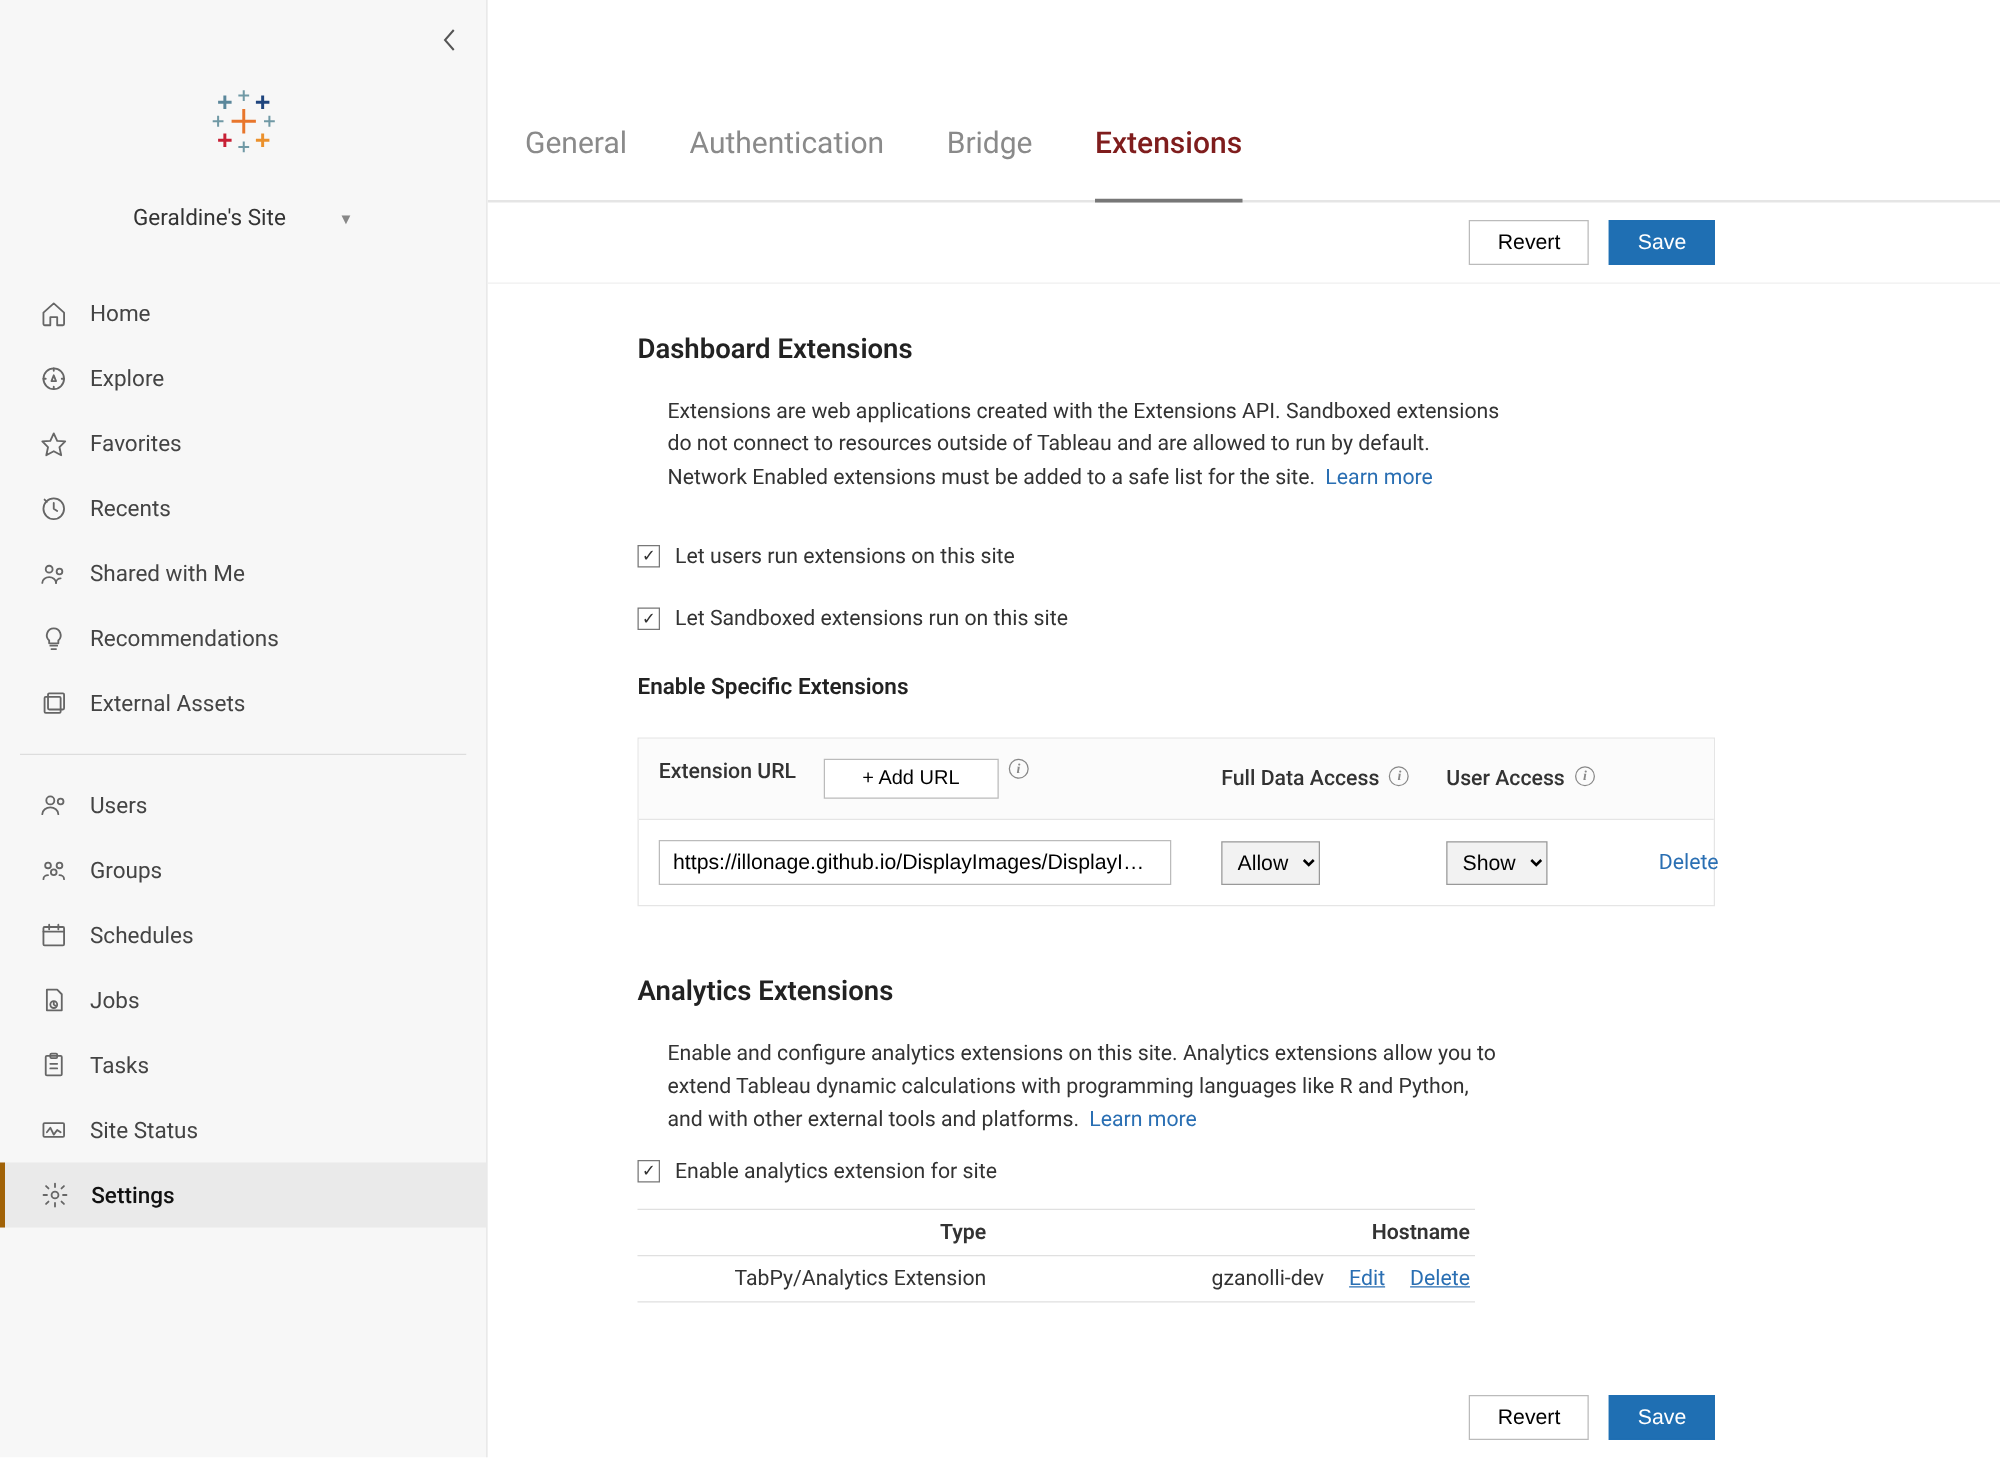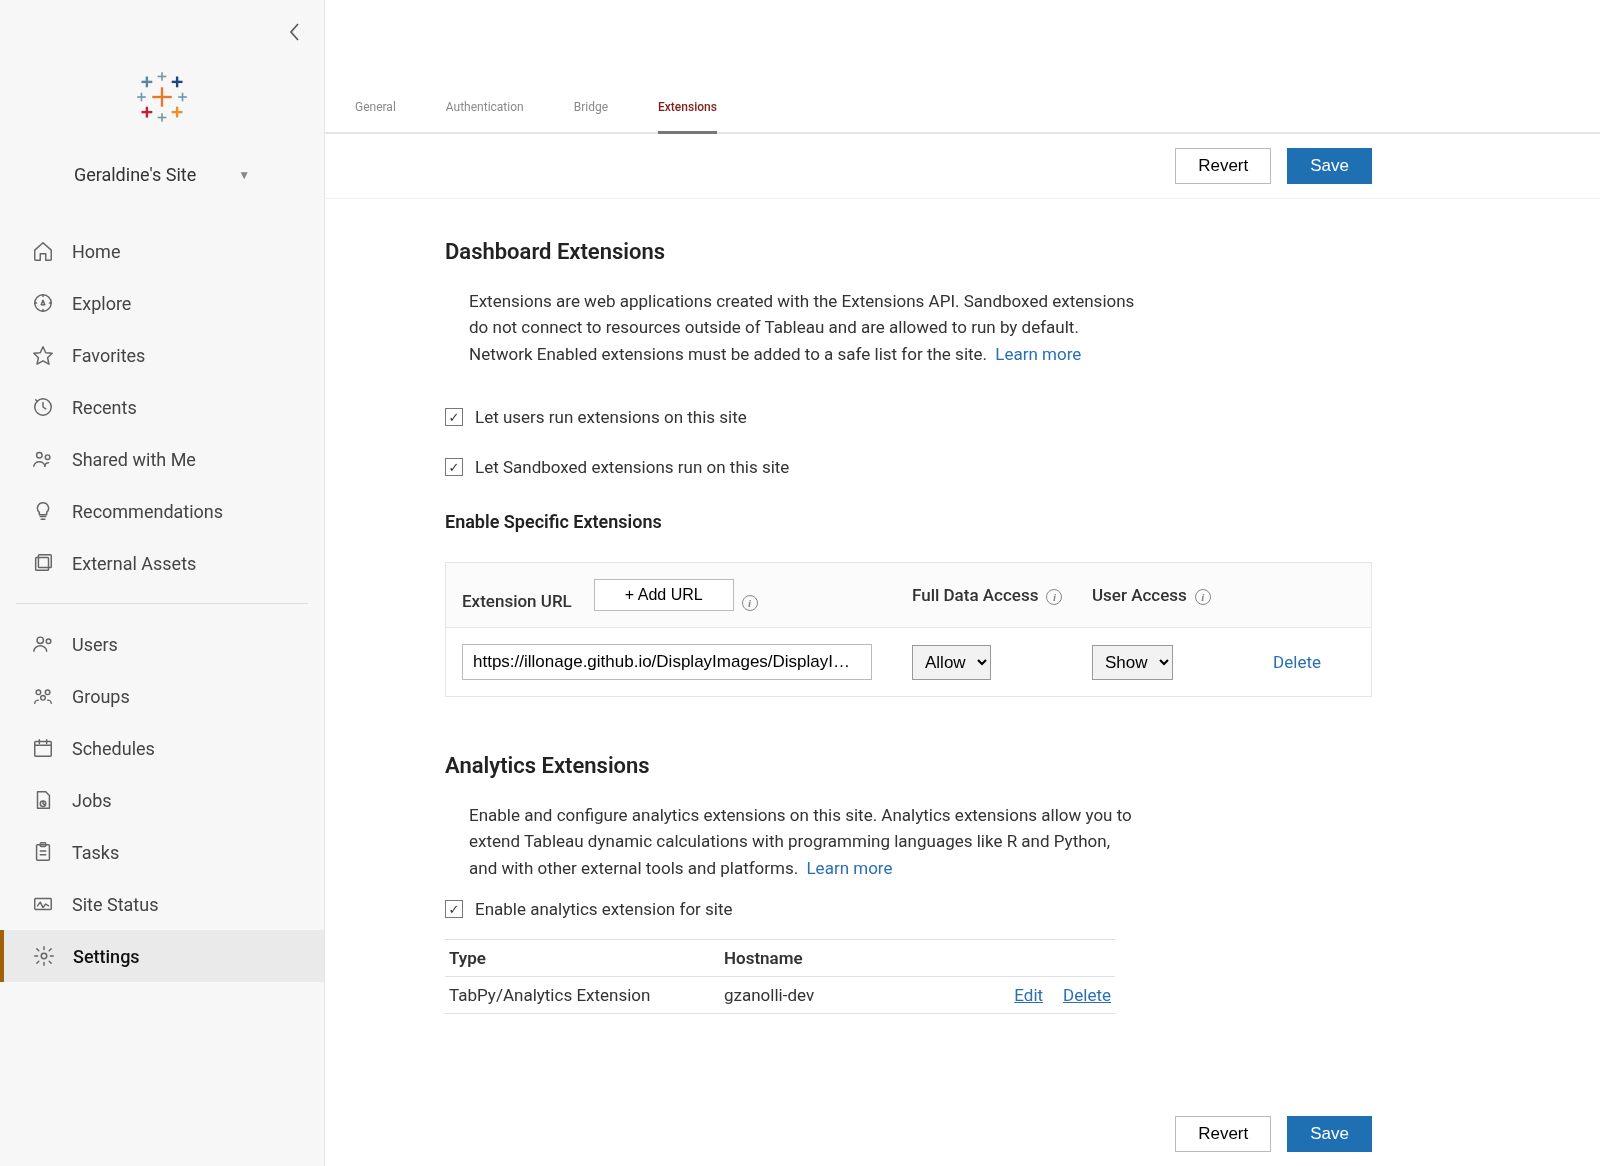--- a/index.html
+++ b/index.html
@@ -8,21 +8,21 @@
     font-size: 14px;
     color: #333;
     background: #fff;
     width: 1600px;
     height: 1166px;
     overflow: hidden;
     display: flex;
   }
   
   .sidebar {
-    width: 325px;
+    width: 390px;
     background: #f7f7f7;
     border-right: 1px solid #e5e5e5;
     position: relative;
     display: flex;
     flex-direction: column;
     height: 100%;
   }
   .collapse-btn {
     position: absolute;
     top: 22px;
@@ -89,23 +89,23 @@
     flex-direction: column;
     overflow: hidden;
   }
   .tabs {
     display: flex;
     gap: 50px;
     padding: 100px 30px 0 30px;
     border-bottom: 2px solid #e5e5e5;
   }
   .tab {
-    padding-bottom: 18px;
+    padding-bottom: 32px;
     color: #8a8a8a;
-    font-size: 12px;
+    font-size: 24px;
     cursor: pointer;
     position: relative;
   }
   .tab.active {
     color: #7f1d1d;
     font-weight: 500;
   }
   .tab.active::after {
     content: '';
     position: absolute;
@@ -204,21 +204,21 @@
     font-weight: 500;
   }
   .ext-table-row {
     display: grid;
     grid-template-columns: 450px 180px 170px 1fr;
     padding: 16px;
     align-items: center;
   }
   .header-cell {
     display: flex;
-    align-items: flex-end;
+    align-items: flex-start;
     gap: 8px;
   }
   .add-url-btn {
     border: 1px solid #bbb;
     background: #fff;
     padding: 6px 30px;
     font-size: 16px;
     cursor: pointer;
     margin-left: 14px;
   }
@@ -259,20 +259,21 @@
     padding-right: 34px;
   }
   .analytics-section {
     margin-top: 56px;
   }
   .analytics-table {
     margin-top: 20px;
     width: 670px;
     border-top: 1px solid #e0e0e0;
     border-bottom: 1px solid #e0e0e0;
+    text-align: right;
   }
   .analytics-table .row {
     display: grid;
     grid-template-columns: 275px 1fr auto auto;
     padding: 8px 4px;
     font-size: 17px;
     align-items: center;
   }
   .analytics-table .row.header {
     font-weight: 600;

